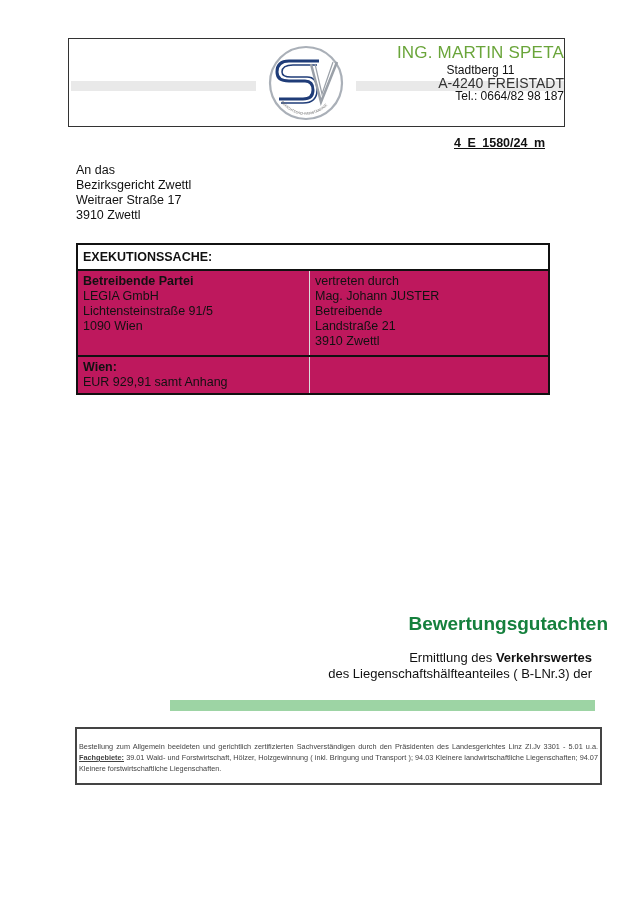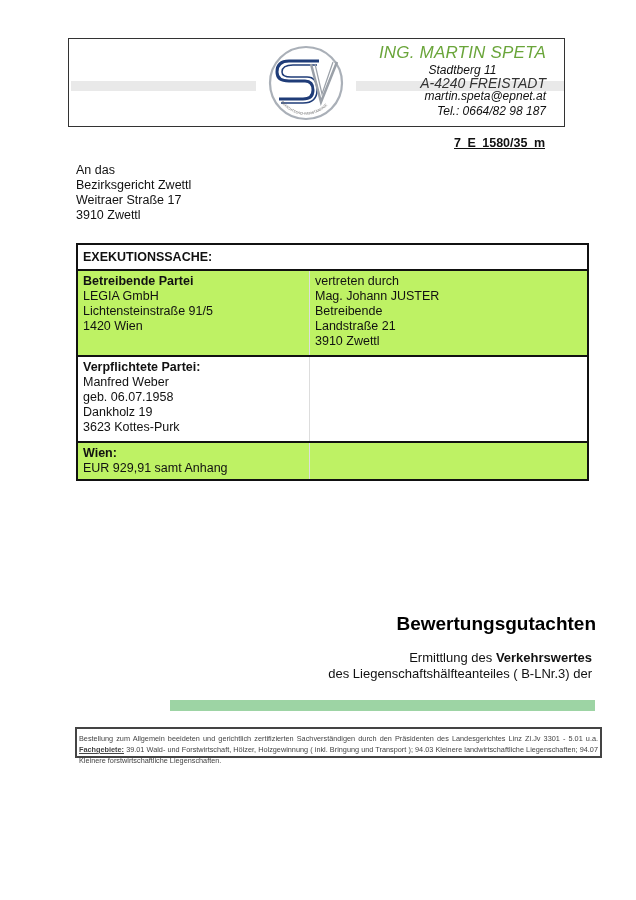--- a/index.html
+++ b/index.html
@@ -4,41 +4,41 @@
 <style>
   html, body { margin:0; padding:0; background:#ffffff; }
   body { width:636px; height:900px; position:relative; font-family:"Liberation Sans", sans-serif; color:#111; overflow:hidden; }
   .abs { position:absolute; }
   
   #header-box { left:68px; top:38px; width:497px; height:89px; border:1.5px solid #333; box-sizing:border-box; }
   .stripe { position:absolute; background:#e9e9e9; height:10px; top:42px; }
   #stripe-left { left:2px; width:185px; }
   #stripe-right { left:287px; width:208px; }
   #logo { position:absolute; left:198px; top:5px; width:78px; height:78px; }
-  #hdr-right { position:absolute; right:18px; top:4px; text-align:right;font-style:italic; }
+  #hdr-right { position:absolute; right:0; top:4px; text-align:right; }
   #hdr-name { font-size:17px; color:#6aa53a; line-height:20px; letter-spacing:0.2px; }
   #hdr-street { font-size:12px; line-height:15px;text-align:center; }
   #hdr-city { font-size:14px; line-height:11px; color:#333; }
   #hdr-email { font-size:12px; line-height:15px; }
   #hdr-tel { font-size:12px; line-height:15px; }
   
   #address { left:76px; top:136px; font-size:12.5px; line-height:15px;margin-top:27px; }
   #case-no { left:454px; top:136px; font-size:12.5px; font-weight:bold; text-decoration:underline; word-spacing:3px; }
   
-  #exec-table { left:76px; top:243px; width:513px; border:2px solid #111; box-sizing:border-box; border-collapse:collapse; font-size:12.5px; }
+  #exec-table { left:76px; top:243px; width:474px; border:2px solid #111; box-sizing:border-box; border-collapse:collapse; font-size:12.5px; }
   #exec-table td { border:2px solid #111; vertical-align:top; padding:3px 5px 3px 5px; line-height:15px; }
   #exec-table td.inner-l { border-right:1px solid #ddd; }
   #exec-table td.inner-r { border-left:1px solid #ddd; }
-  .gray { background:#bef264; }
+  .gray { background:#be185d; }
   .b { font-weight:bold; }
   
-  #report-title { right:40px; top:613px; font-size:19px; font-weight:bold; color:#000000; text-align:right; }
+  #report-title { right:28px; top:613px; font-size:19px; font-weight:bold; color:#15803d; text-align:right; }
   #report-sub { right:44px; top:650px; font-size:13px; line-height:16px; text-align:right; }
   #green-bar { left:170px; top:700px; width:425px; height:11px; background:#9dd4a4; }
-  #cert-box { left:75px; top:727px; width:527px; height:31px; border:2px solid #444; box-sizing:border-box; padding:4px 2px; font-size:7.3px; line-height:11px; color:#444; text-align:justify; }
+  #cert-box { left:75px; top:727px; width:527px; height:58px; border:2px solid #444; box-sizing:border-box; padding:12px 2px; font-size:7.3px; line-height:11px; color:#444; text-align:justify; }
   .uline { text-decoration:underline; font-weight:bold; }
 </style>
 </head>
 <body>
 
 <div id="header-box" class="abs">
   <div id="stripe-left" class="stripe"></div>
   <div id="stripe-right" class="stripe"></div>
   <div id="logo">
     <svg width="78" height="78" viewBox="0 0 78 78">
@@ -48,62 +48,51 @@
       <path d="M44 20 L54 58 L70 18" fill="none" stroke="#9aa0a8" stroke-width="2.5"></path>
       <path d="M48 20 L55 50 L66 18" fill="none" stroke="#9aa0a8" stroke-width="1.2"></path>
       <path id="ringarc" d="M14 58 A30 30 0 0 0 68 46" fill="none"></path>
       <text font-size="3.5" fill="#666" font-family="Liberation Sans, sans-serif"><textPath href="#ringarc">GERICHTSSACHVERSTÄNDIGE</textPath></text>
     </svg>
   </div>
   <div id="hdr-right">
     <div id="hdr-name">ING. MARTIN SPETA</div>
     <div id="hdr-street">Stadtberg 11</div>
     <div id="hdr-city">A-4240 FREISTADT</div>
-    <div id="hdr-email">martin.speta@epnet.at</div>
     <div id="hdr-tel">Tel.: 0664/82 98 187</div>
   </div>
 </div>
 
 <div id="address" class="abs">
   <div>An das</div>
   <div>Bezirksgericht Zwettl</div>
   <div>Weitraer Straße 17</div>
   <div>3910 Zwettl</div>
 </div>
-<div id="case-no" class="abs">7 E 1580/35 m</div>
+<div id="case-no" class="abs">4 E 1580/24 m</div>
 
 <table id="exec-table" class="abs">
   <tbody>
       <tr>
     <td colspan="2" class="b" style="padding:5px 5px 4px 5px;">EXEKUTIONSSACHE:</td>
   </tr>
   <tr class="gray">
     <td class="inner-l" style="width:221px; height:78px;">
       <div class="b">Betreibende Partei</div>
       <div>LEGIA GmbH</div>
       <div>Lichtensteinstraße 91/5</div>
-      <div>1420 Wien</div>
+      <div>1090 Wien</div>
     </td>
     <td class="inner-r">
       <div>vertreten durch</div>
       <div>Mag. Johann JUSTER</div>
       <div>Betreibende</div>
       <div>Landstraße 21</div>
       <div>3910 Zwettl</div>
     </td>
-  </tr>
-  <tr>
-    <td class="inner-l" style="height:78px;">
-      <div class="b">Verpflichtete Partei:</div>
-      <div>Manfred Weber</div>
-      <div>geb. 06.07.1958</div>
-      <div>Dankholz 19</div>
-      <div>3623 Kottes-Purk</div>
-    </td>
-    <td class="inner-r"></td>
   </tr>
   <tr class="gray">
     <td class="inner-l">
       <div class="b">Wien:</div>
       <div>EUR 929,91 samt Anhang</div>
     </td>
     <td class="inner-r"></td>
   </tr>
 </tbody>
   </table>

